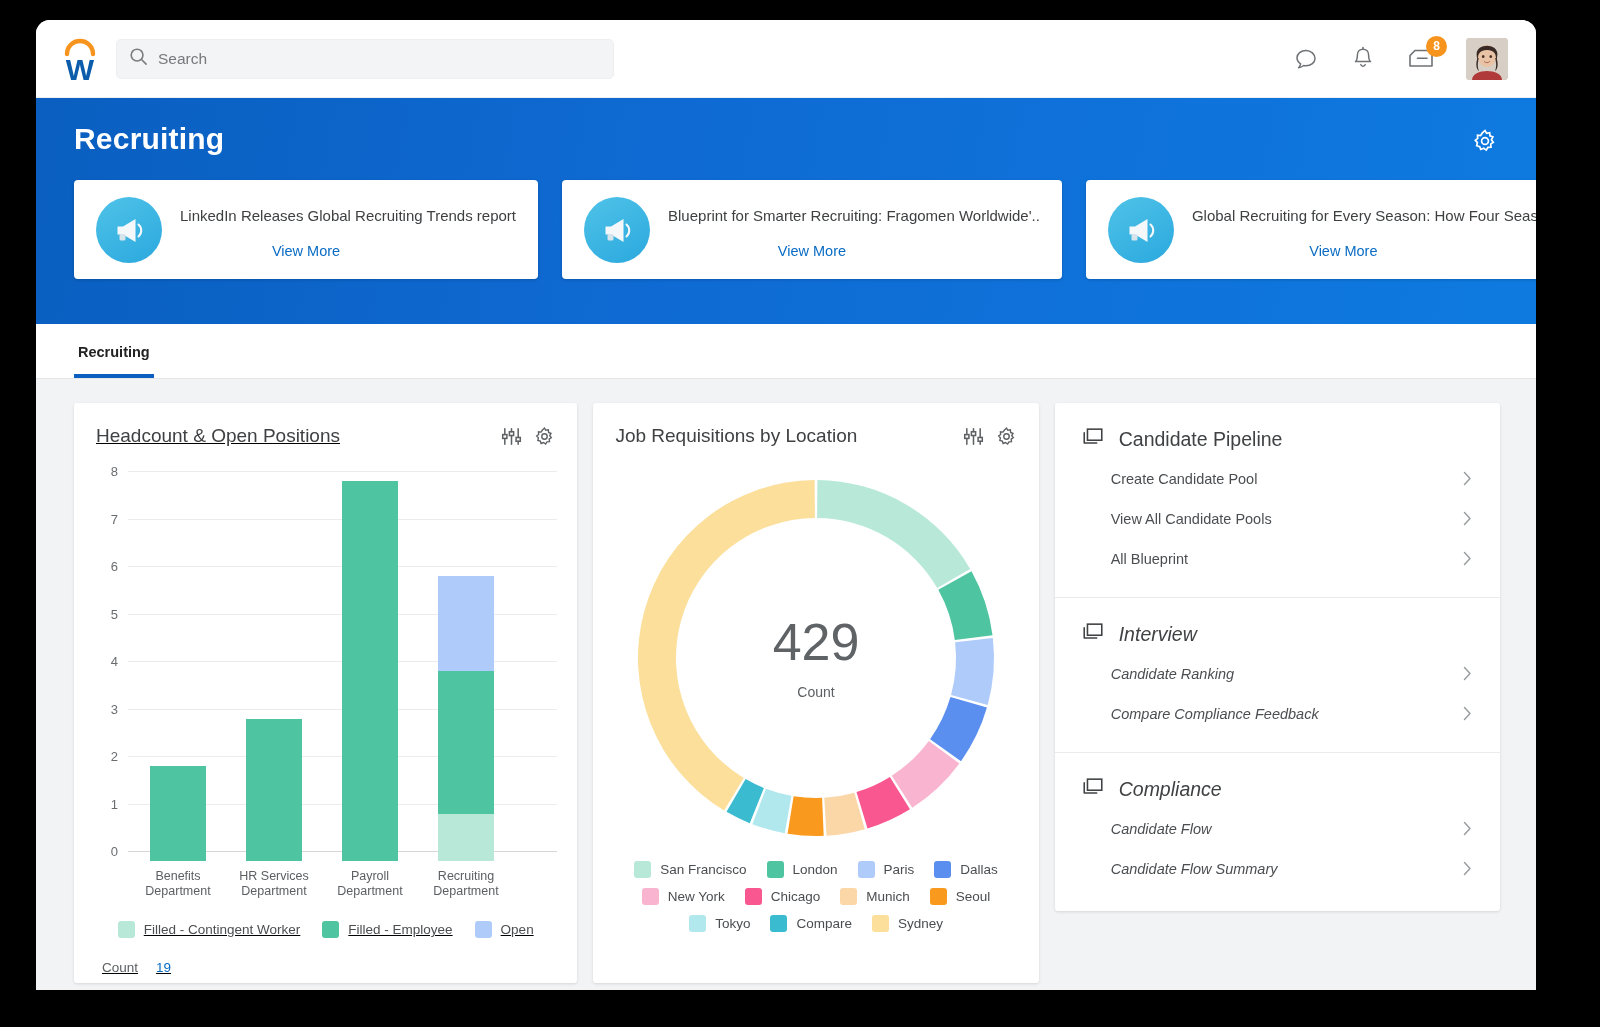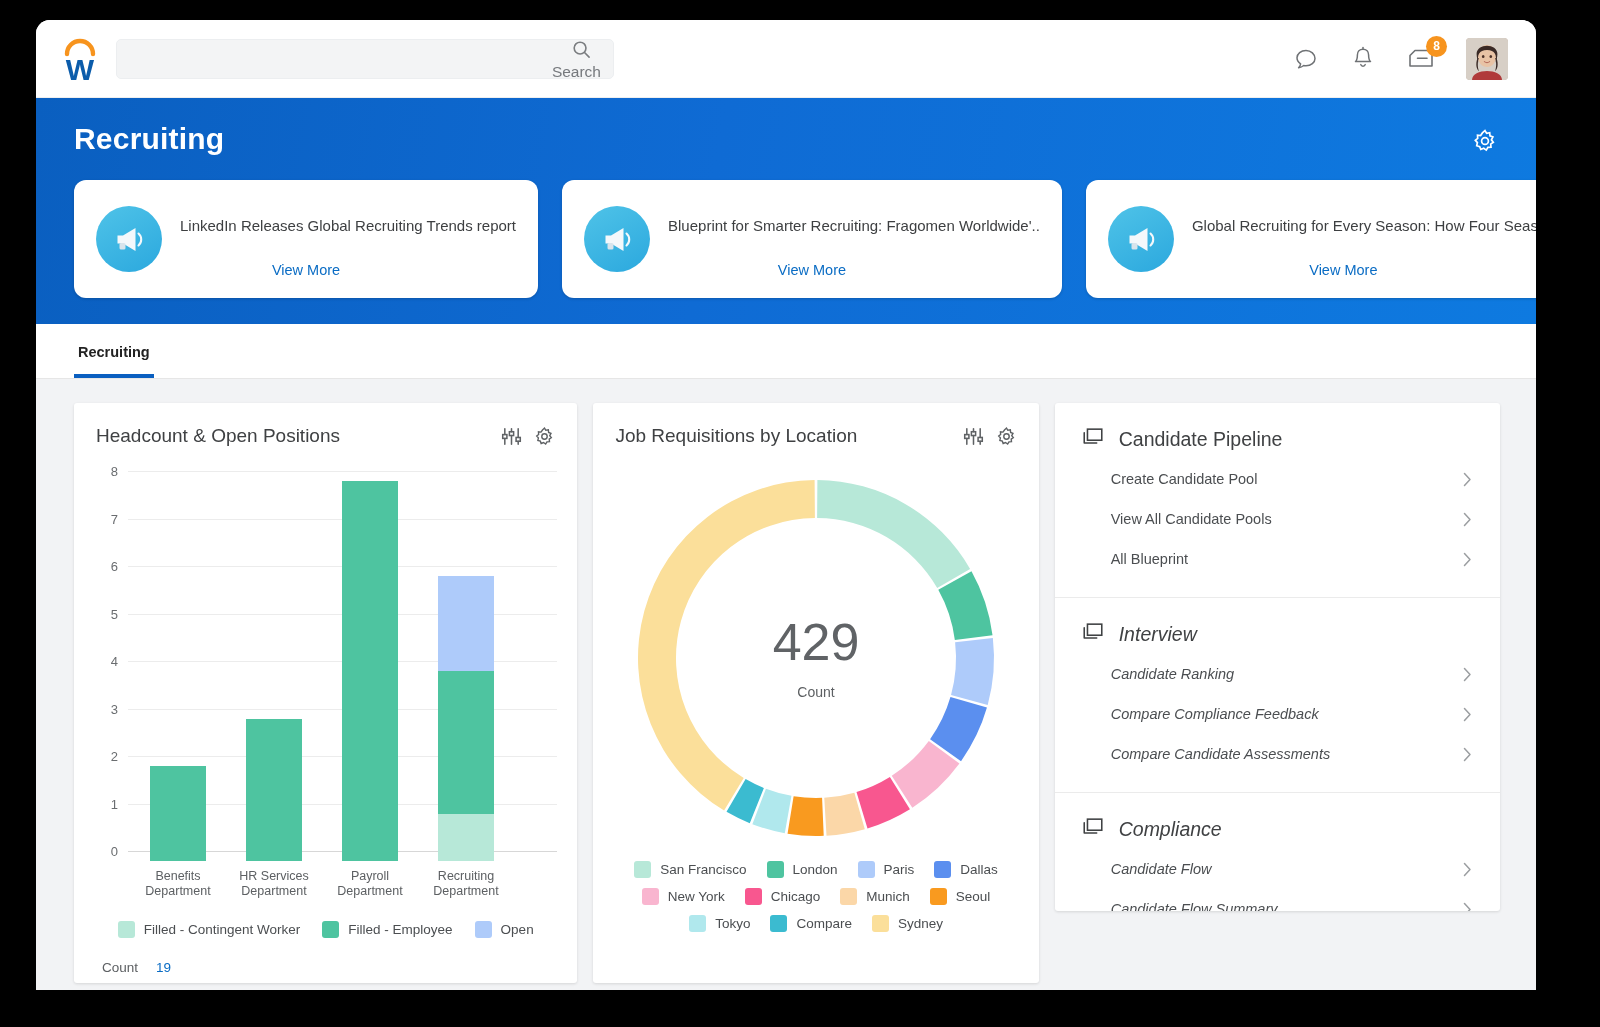--- a/index.html
+++ b/index.html
@@ -27,24 +27,23 @@
     background: #fff;
     border-bottom: 1px solid #efefef;
     position: relative;
   }
   .wd-logo { width: 44px; height: 46px; flex: none; margin-right: 14px; position: relative; }
   .search-box {
     width: 498px; height: 40px;
     background: #f3f4f5;
     border: 1px solid #eceef0;
     border-radius: 5px;
-    display: flex; align-items: flex-end;
+    display: flex; align-items: center;
     padding: 0 12px;
     cursor: text;
-    flex-direction: column;
   }
   .search-box .si { flex: none; margin-right: 10px; }
   .search-ph { color: #76797d; font-size: 15.5px; }
   .top-actions {
     margin-left: auto;
     display: flex; align-items: center; gap: 30px;
   }
   .tb-icon { position: relative; cursor: pointer; line-height: 0; }
   .badge {
     position: absolute; top: -10px; right: -11px;
@@ -69,22 +68,22 @@
     position: relative;
   }
   .hero h1 {
     color: #fff; font-size: 30px; font-weight: 700; letter-spacing: .2px;
   }
   .hero-gear { position: absolute; right: 38px; top: 30px; cursor: pointer; line-height: 0; }
   .cards {
     display: flex; gap: 24px; margin-top: 24px;
   }
   .anncard {
-    flex: 1; height: 118px;
-    background: #fff; border-radius: 12px;
+    flex: 1; height: 99px;
+    background: #fff; border-radius: 4px;
     display: flex; align-items: center;
     padding: 0 22px;
     box-shadow: 0 1px 3px rgba(0,0,0,.18);
     position: relative; cursor: pointer;
   }
   .mega {
     width: 66px; height: 66px; border-radius: 50%; flex: none;
     background: linear-gradient(150deg,#4fc3e8 0%,#2ba8de 100%);
     display: flex; align-items: center; justify-content: center;
     margin-right: 18px;
@@ -126,21 +125,21 @@
     box-shadow: 0 1px 3px rgba(0,0,0,.12);
   }
   .panel-head {
     display: flex; align-items: center;
     padding: 22px 22px 0 22px;
   }
   .panel-title { font-size: 19px; color: #3f4143; font-weight: 400; }
   .panel-tools { margin-left: auto; display: flex; gap: 12px; align-items: center; }
   .panel-tools span { cursor: pointer; line-height: 0; }
 
-  .chart-panel { width: 520px; height: 580px; position: relative; }
+  .chart-panel { width: 520px; height: 580px; position: relative; text-decoration: underline; }
   .donut-panel { width: 460px; height: 580px; position: relative; }
   .links-panel { width: 460px; height: 508px; overflow: hidden; }
 
   
   .bars-wrap { position: relative; margin: 24px 20px 0 20px; height: 390px; }
   .ylab {
     position: absolute; left: 0; width: 24px; text-align: right;
     font-size: 13px; color: #6a6d70; transform: translateY(-50%);
   }
   .gline { position: absolute; left: 34px; right: 0; height: 1px; background: #ececec; }
@@ -187,21 +186,21 @@
     display: flex; flex-wrap: wrap; justify-content: center;
     gap: 10px 20px; margin: 18px 26px 0 26px;
   }
 
   
   .sect { padding: 22px 26px 18px 26px; }
   .sect + .sect { border-top: 1px solid #ebebeb; font-style: italic; }
   .sect-head { display: flex; align-items: center; gap: 14px; margin-bottom: 6px; }
   .sect-title { font-size: 19.5px; color: #3f4143; font-weight: 400; }
   .lrow {
-    display: flex; align-items: flex-end;
+    display: flex; align-items: flex-start;
     padding: 12px 2px 12px 30px; cursor: pointer;
   }
   .lrow-txt { font-size: 14.5px; color: #4b4e51; }
   .chev { margin-left: auto; line-height: 0; }
 </style>
 </head>
 <body>
 
 <div class="shell">
 
@@ -584,26 +583,20 @@
           <span class="chev"><svg width="9" height="15" viewBox="0 0 9 15">
                 <polyline points="1.5,1.5 7,7.5 1.5,13.5" fill="none" stroke="#9b9ea1" stroke-width="1.5" stroke-linecap="round" stroke-linejoin="round"></polyline>
               </svg></span>
         </div>
         <div class="lrow">
           <span class="lrow-txt">Compare Compliance Feedback</span>
           <span class="chev"><svg width="9" height="15" viewBox="0 0 9 15">
                 <polyline points="1.5,1.5 7,7.5 1.5,13.5" fill="none" stroke="#9b9ea1" stroke-width="1.5" stroke-linecap="round" stroke-linejoin="round"></polyline>
               </svg></span>
         </div>
-        <div class="lrow">
-          <span class="lrow-txt">Compare Candidate Assessments</span>
-          <span class="chev"><svg width="9" height="15" viewBox="0 0 9 15">
-                <polyline points="1.5,1.5 7,7.5 1.5,13.5" fill="none" stroke="#9b9ea1" stroke-width="1.5" stroke-linecap="round" stroke-linejoin="round"></polyline>
-              </svg></span>
-        </div>
       </div>
 
       <div class="sect">
         <div class="sect-head">
           <span>
             <svg width="24" height="24" viewBox="0 0 26 26">
               <rect x="7" y="4.5" width="15.5" height="12" fill="none" stroke="#3f4143" stroke-width="1.7"></rect>
               <path d="M17 19.5 L3.5 19.5 L3.5 8.5" fill="none" stroke="#3f4143" stroke-width="1.7" stroke-linejoin="round" stroke-linecap="round"></path>
             </svg>
           </span>

